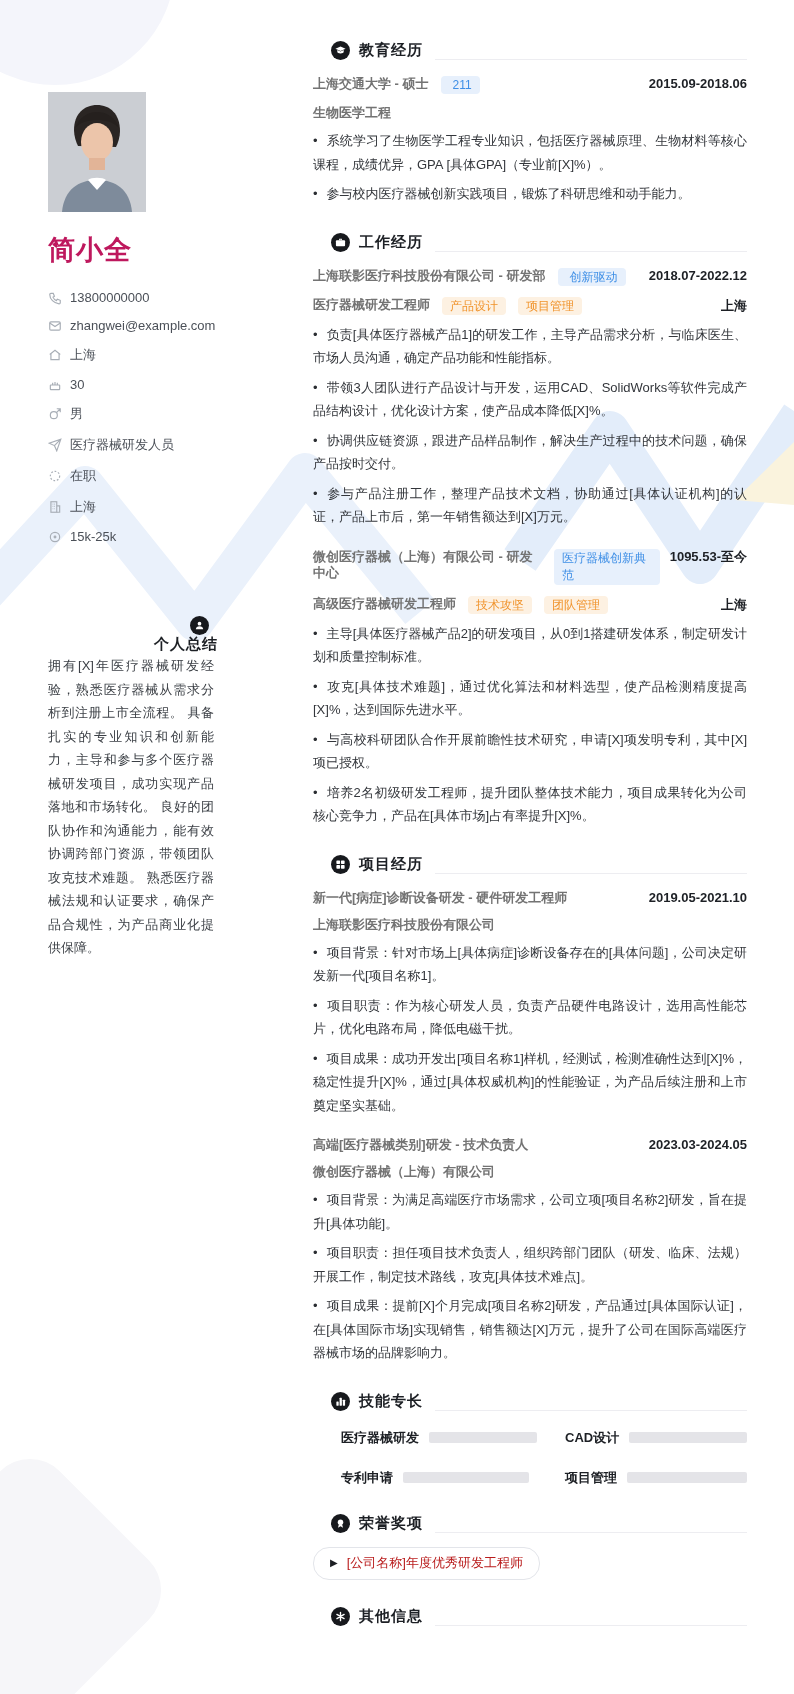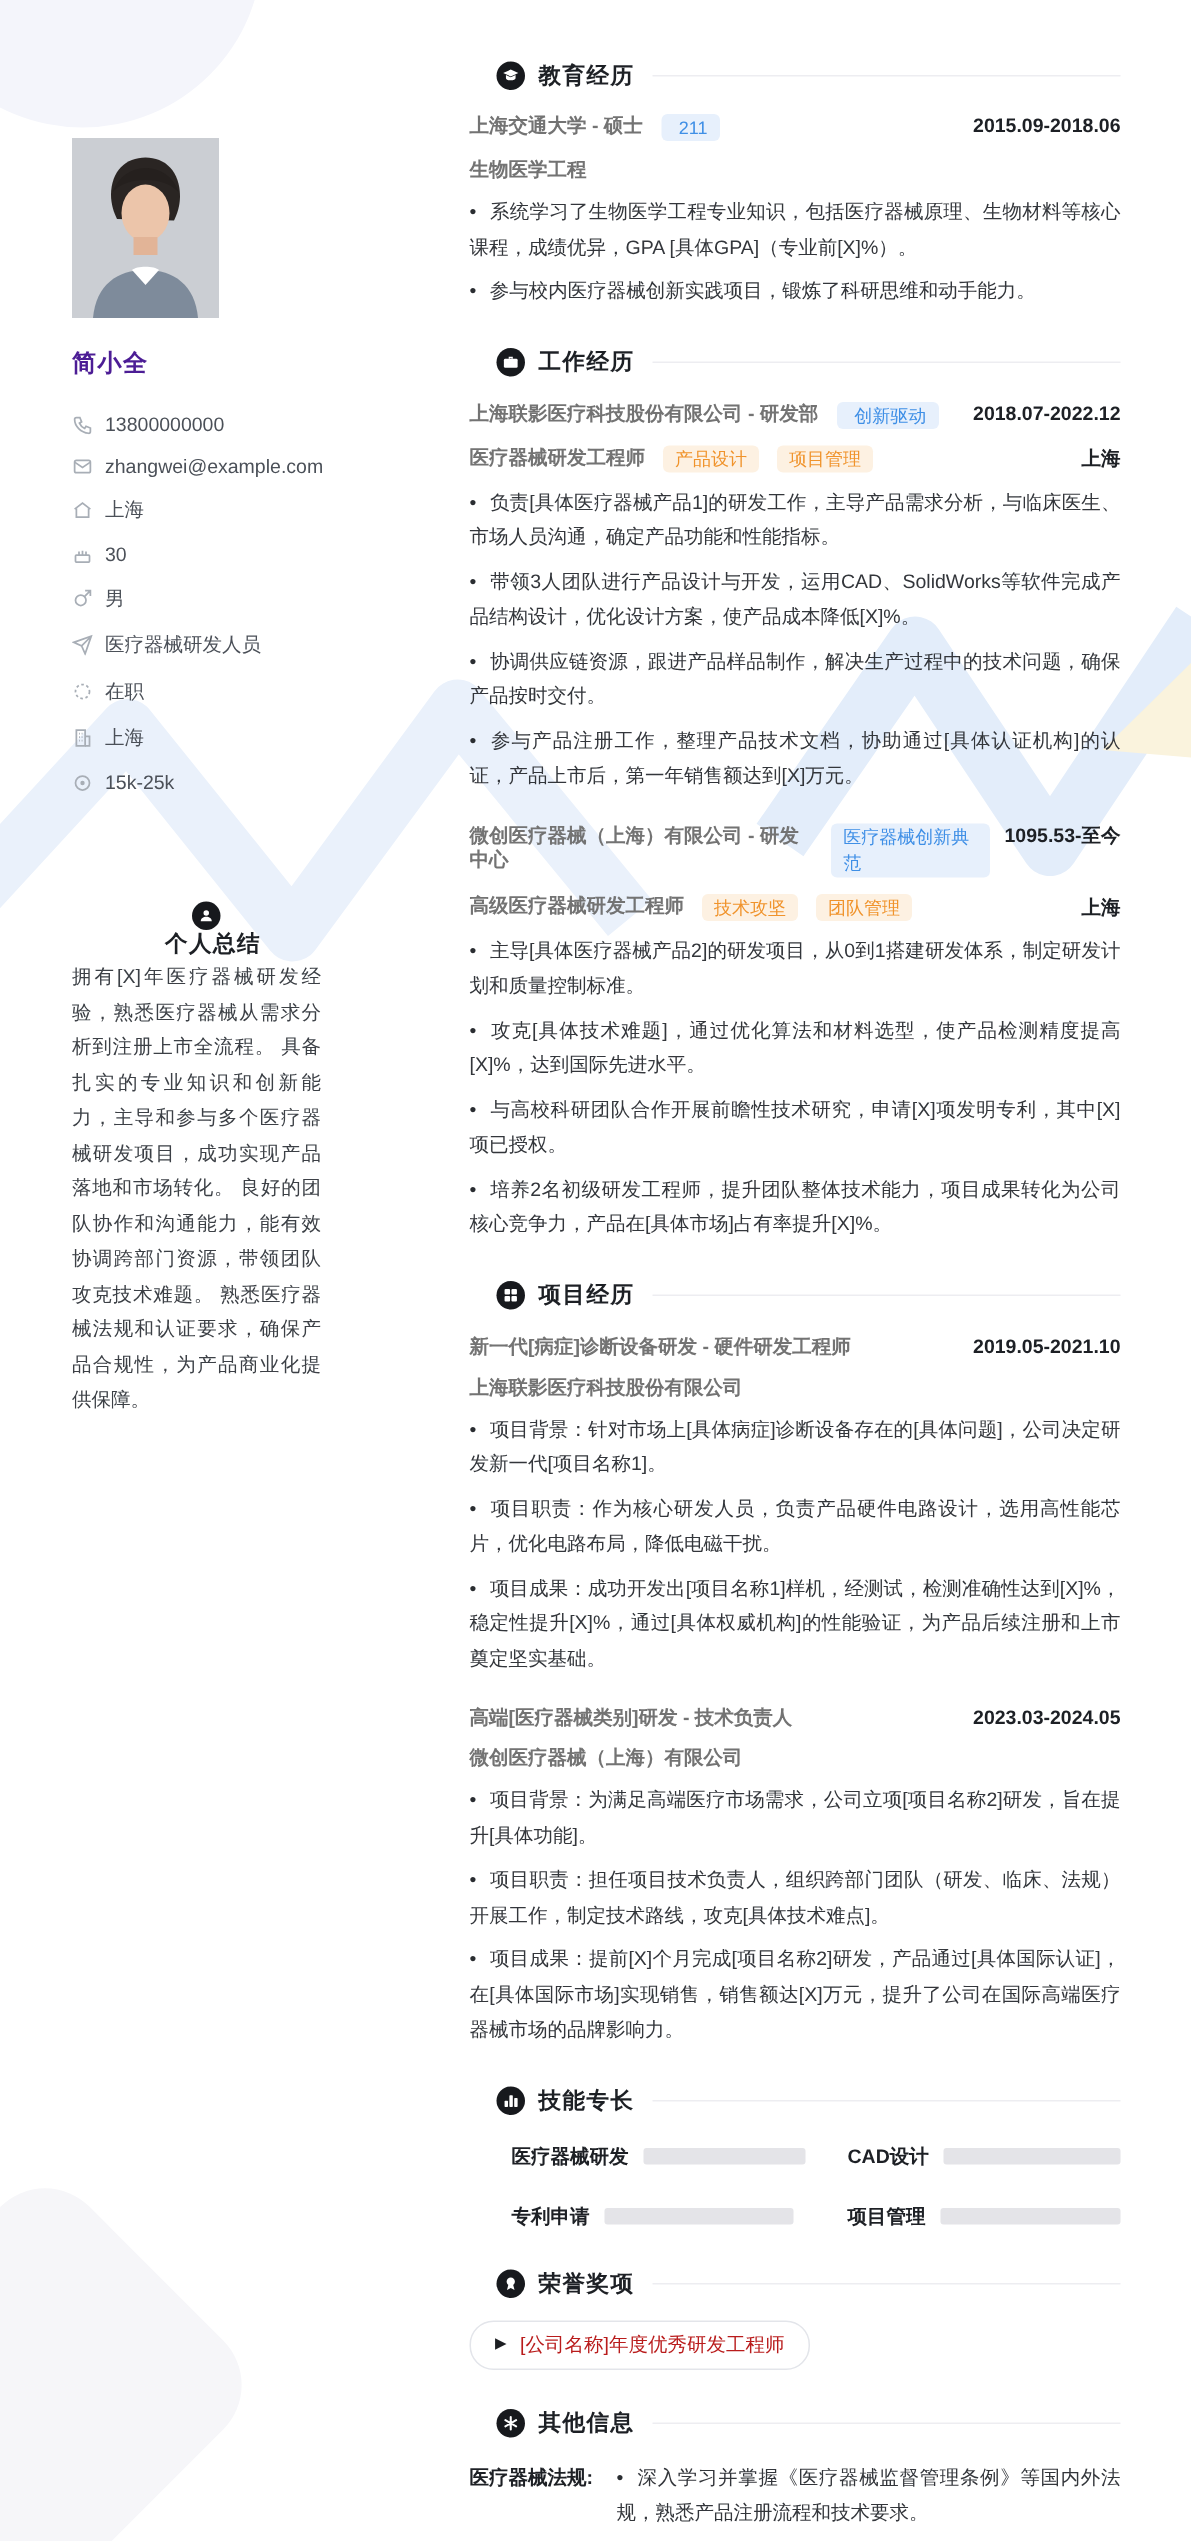--- a/index.html
+++ b/index.html
@@ -6,31 +6,31 @@
   body{font-family:"Liberation Sans","DejaVu Sans",sans-serif;color:#2b2e33;}
   #page{position:relative;width:794px;height:1694px;background:#ffffff;overflow:hidden;}
   
   #bg{position:absolute;inset:0;z-index:0;pointer-events:none;}
   
   #sidebar{position:absolute;left:48px;top:92px;width:170px;z-index:1;}
   #main{position:absolute;left:313px;top:40px;width:434px;z-index:1;}
 
   
   .photo{width:98px;height:120px;overflow:hidden;background:#cdd0d4;}
-  .name{margin-top:20px;font-size:16px;font-weight:bold;color:#4c1d95;letter-spacing:1px;}
+  .name{margin-top:20px;font-size:27px;font-weight:bold;color:#be185d;letter-spacing:1px;}
   .contacts{margin-top:22px;}
   .contact-row{display:flex;align-items:center;margin-bottom:13px;}
   .contact-row .cicon{width:14px;height:14px;margin-right:8px;flex:0 0 14px;display:inline-flex;}
   .contact-row .cval{font-size:13px;color:#4b5058;}
   .side-section{margin-top:72px;}
   .side-head{display:flex;align-items:center;flex-direction:column;}
   .summary{margin-top:18px;font-size:13px;line-height:23.5px;color:#3c4046;width:166px;text-align:justify;}
 
   
-  .sec-head{display:flex;align-items:center;height:20px;padding-left:18px;}
+  .sec-head{display:flex;align-items:flex-end;height:20px;padding-left:18px;}
   .sec-ico{width:19px;height:19px;border-radius:50%;background:#17191d;display:inline-flex;align-items:center;justify-content:center;margin-right:9px;flex:0 0 19px;}
   .sec-title{font-size:15px;font-weight:bold;color:#1d2025;letter-spacing:1px;white-space:nowrap;}
   .sec-line{flex:1;height:1px;background:#ededf1;margin-left:12px;}
 
   .section{margin-top:26px;}
   .entry{margin-top:16px;}
   .row{display:flex;align-items:flex-start;}
   .etitle{font-size:13px;font-weight:bold;color:#737373;line-height:16px;}
   .work .etitle{max-width:236px;}
   .edate{margin-left:auto;font-size:13px;font-weight:bold;color:#1d2025;white-space:nowrap;padding-left:10px;line-height:16px;}
@@ -369,23 +369,16 @@
       <div class="sec-head">
         <span class="sec-ico">
           <svg width="11" height="11" viewBox="0 0 24 24" fill="none" stroke="#ffffff" stroke-width="3" stroke-linecap="round">
               <path d="M12 3v18M4.2 7.5l15.6 9M19.8 7.5l-15.6 9"></path>
             </svg>
         </span>
         <span class="sec-title">其他信息</span>
         <span class="sec-line"></span>
       </div>
 
-      <div class="other-row">
-        <span class="other-label">医疗器械法规:</span>
-        <div class="other-bullets">
-          <div class="li"><span class="dot">•</span><span>深入学习并掌握《医疗器械监督管理条例》等国内外法规，熟悉产品注册流程和技术要求。</span></div>
-          <div class="li"></div>
-        </div>
-      </div>
     </div>
 
   </div>
 </div>
 
 </body></html>

